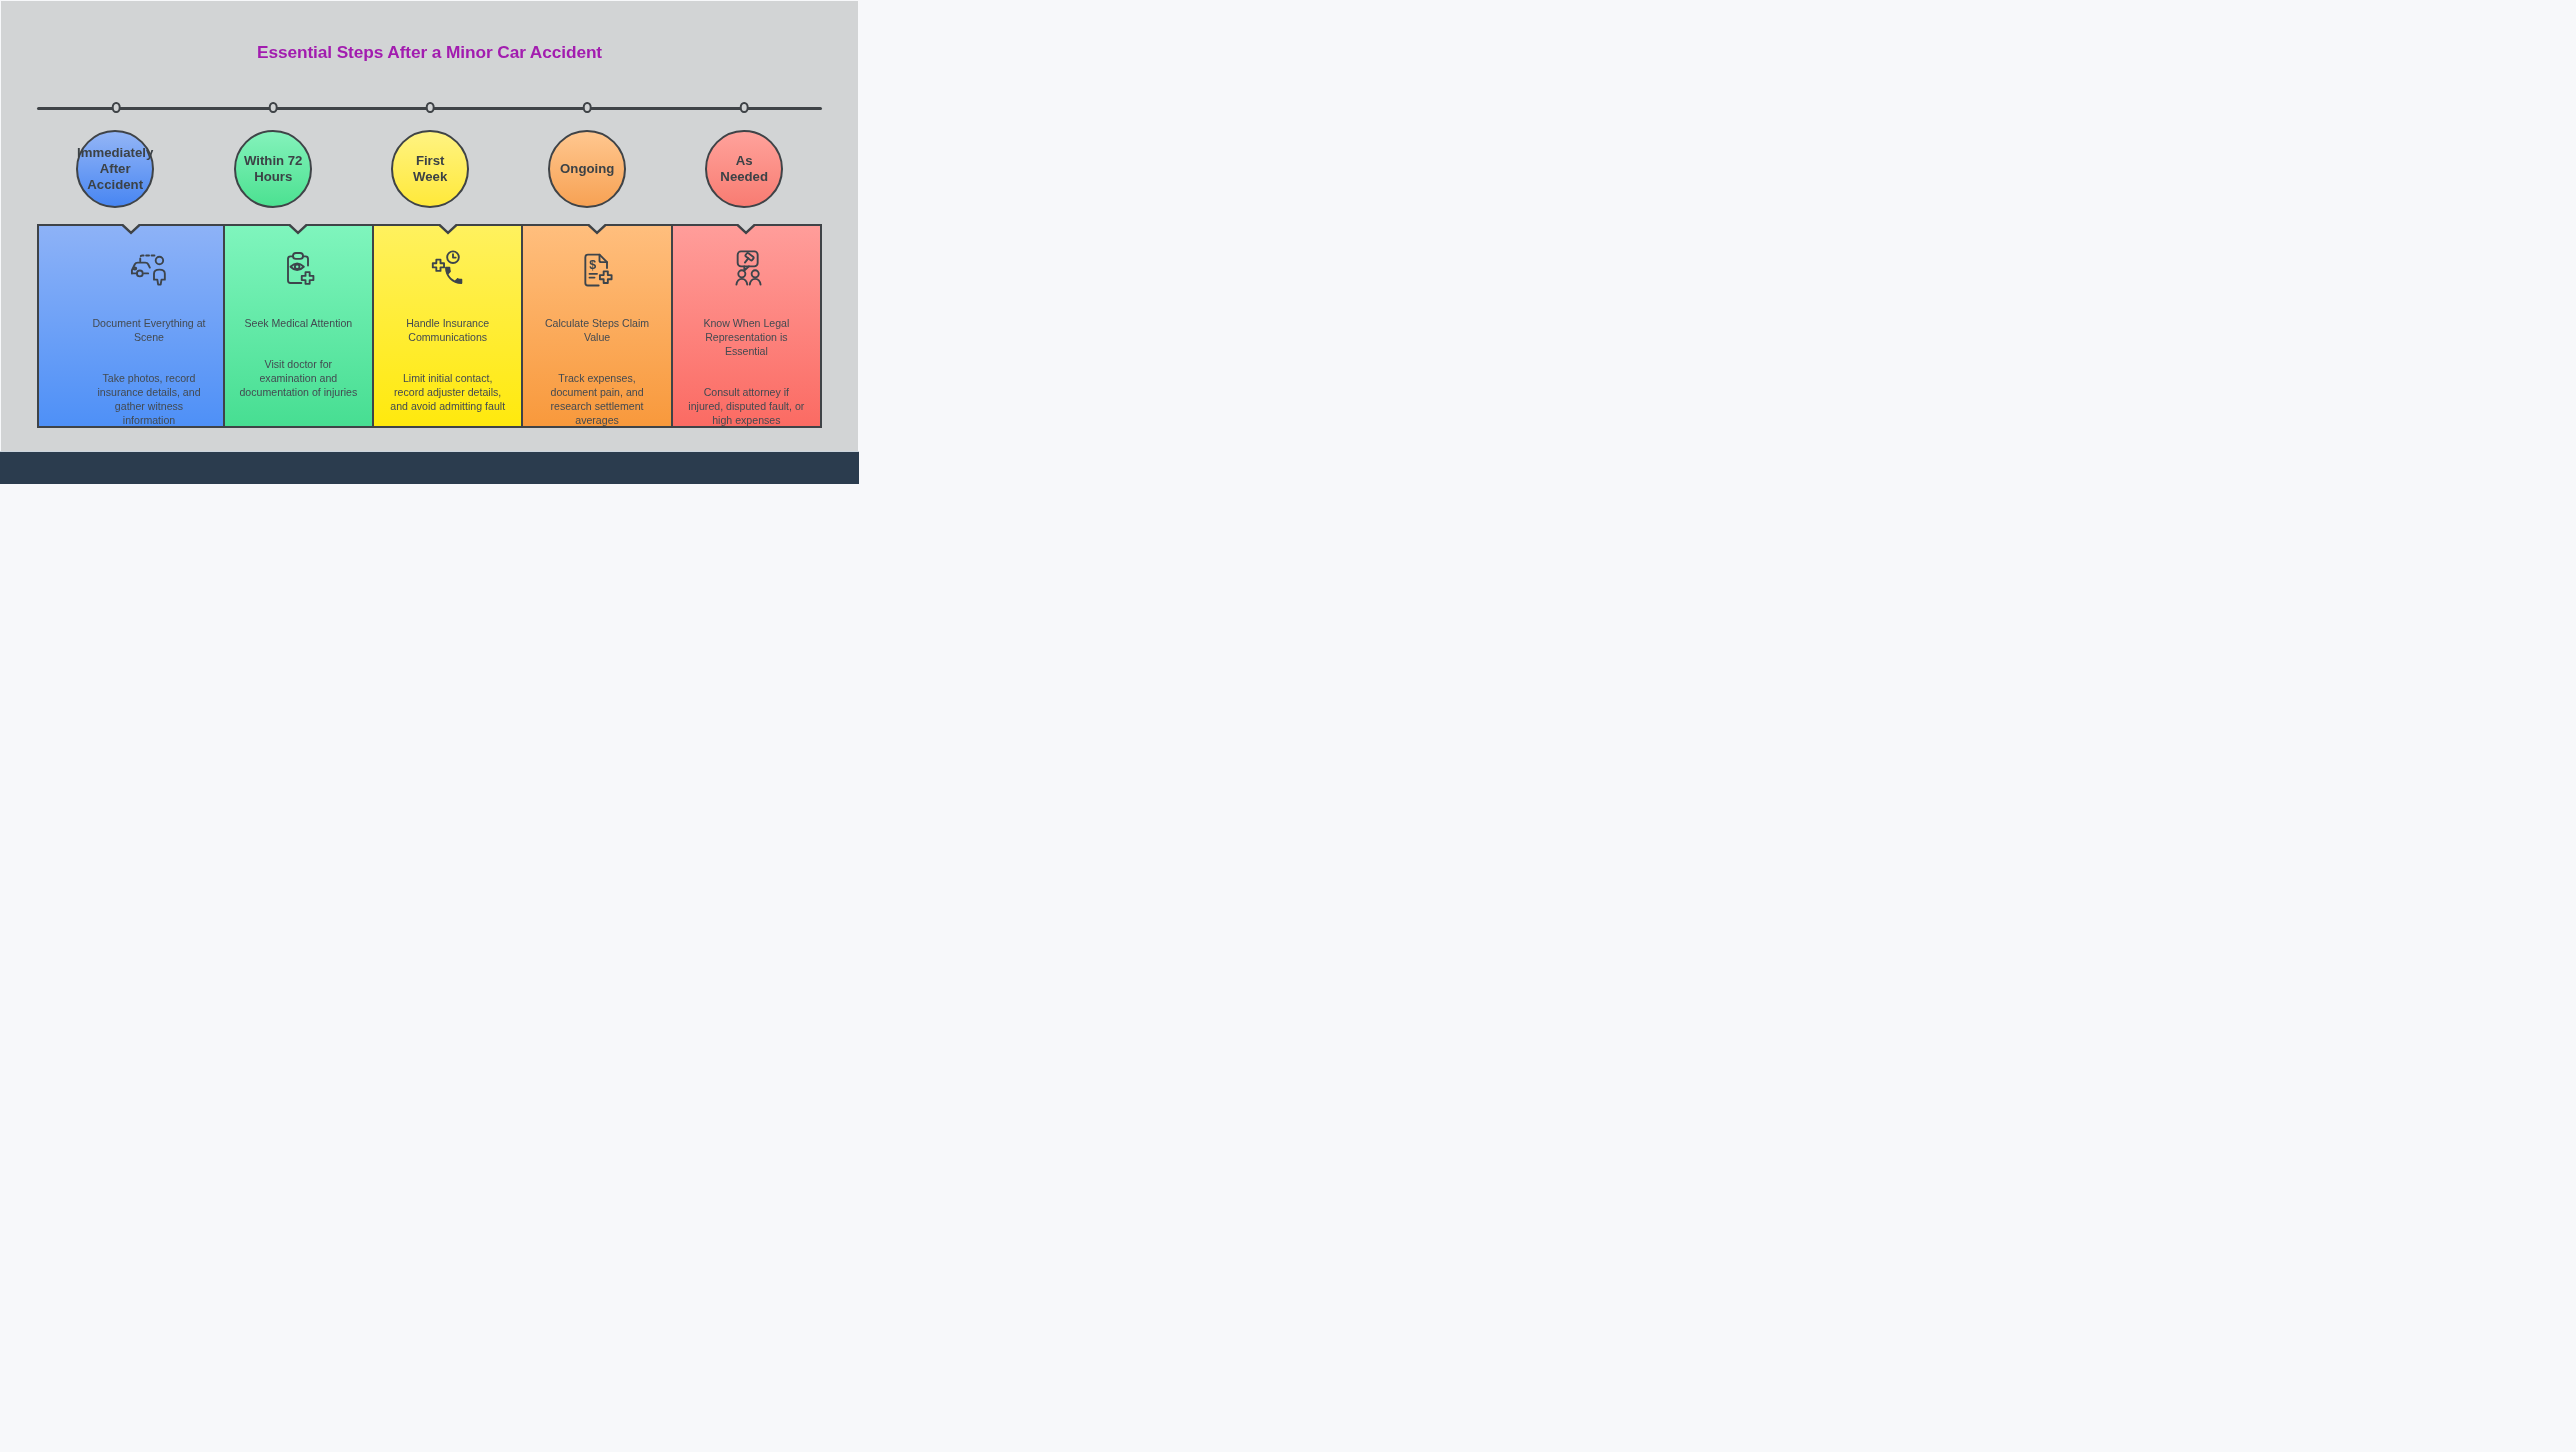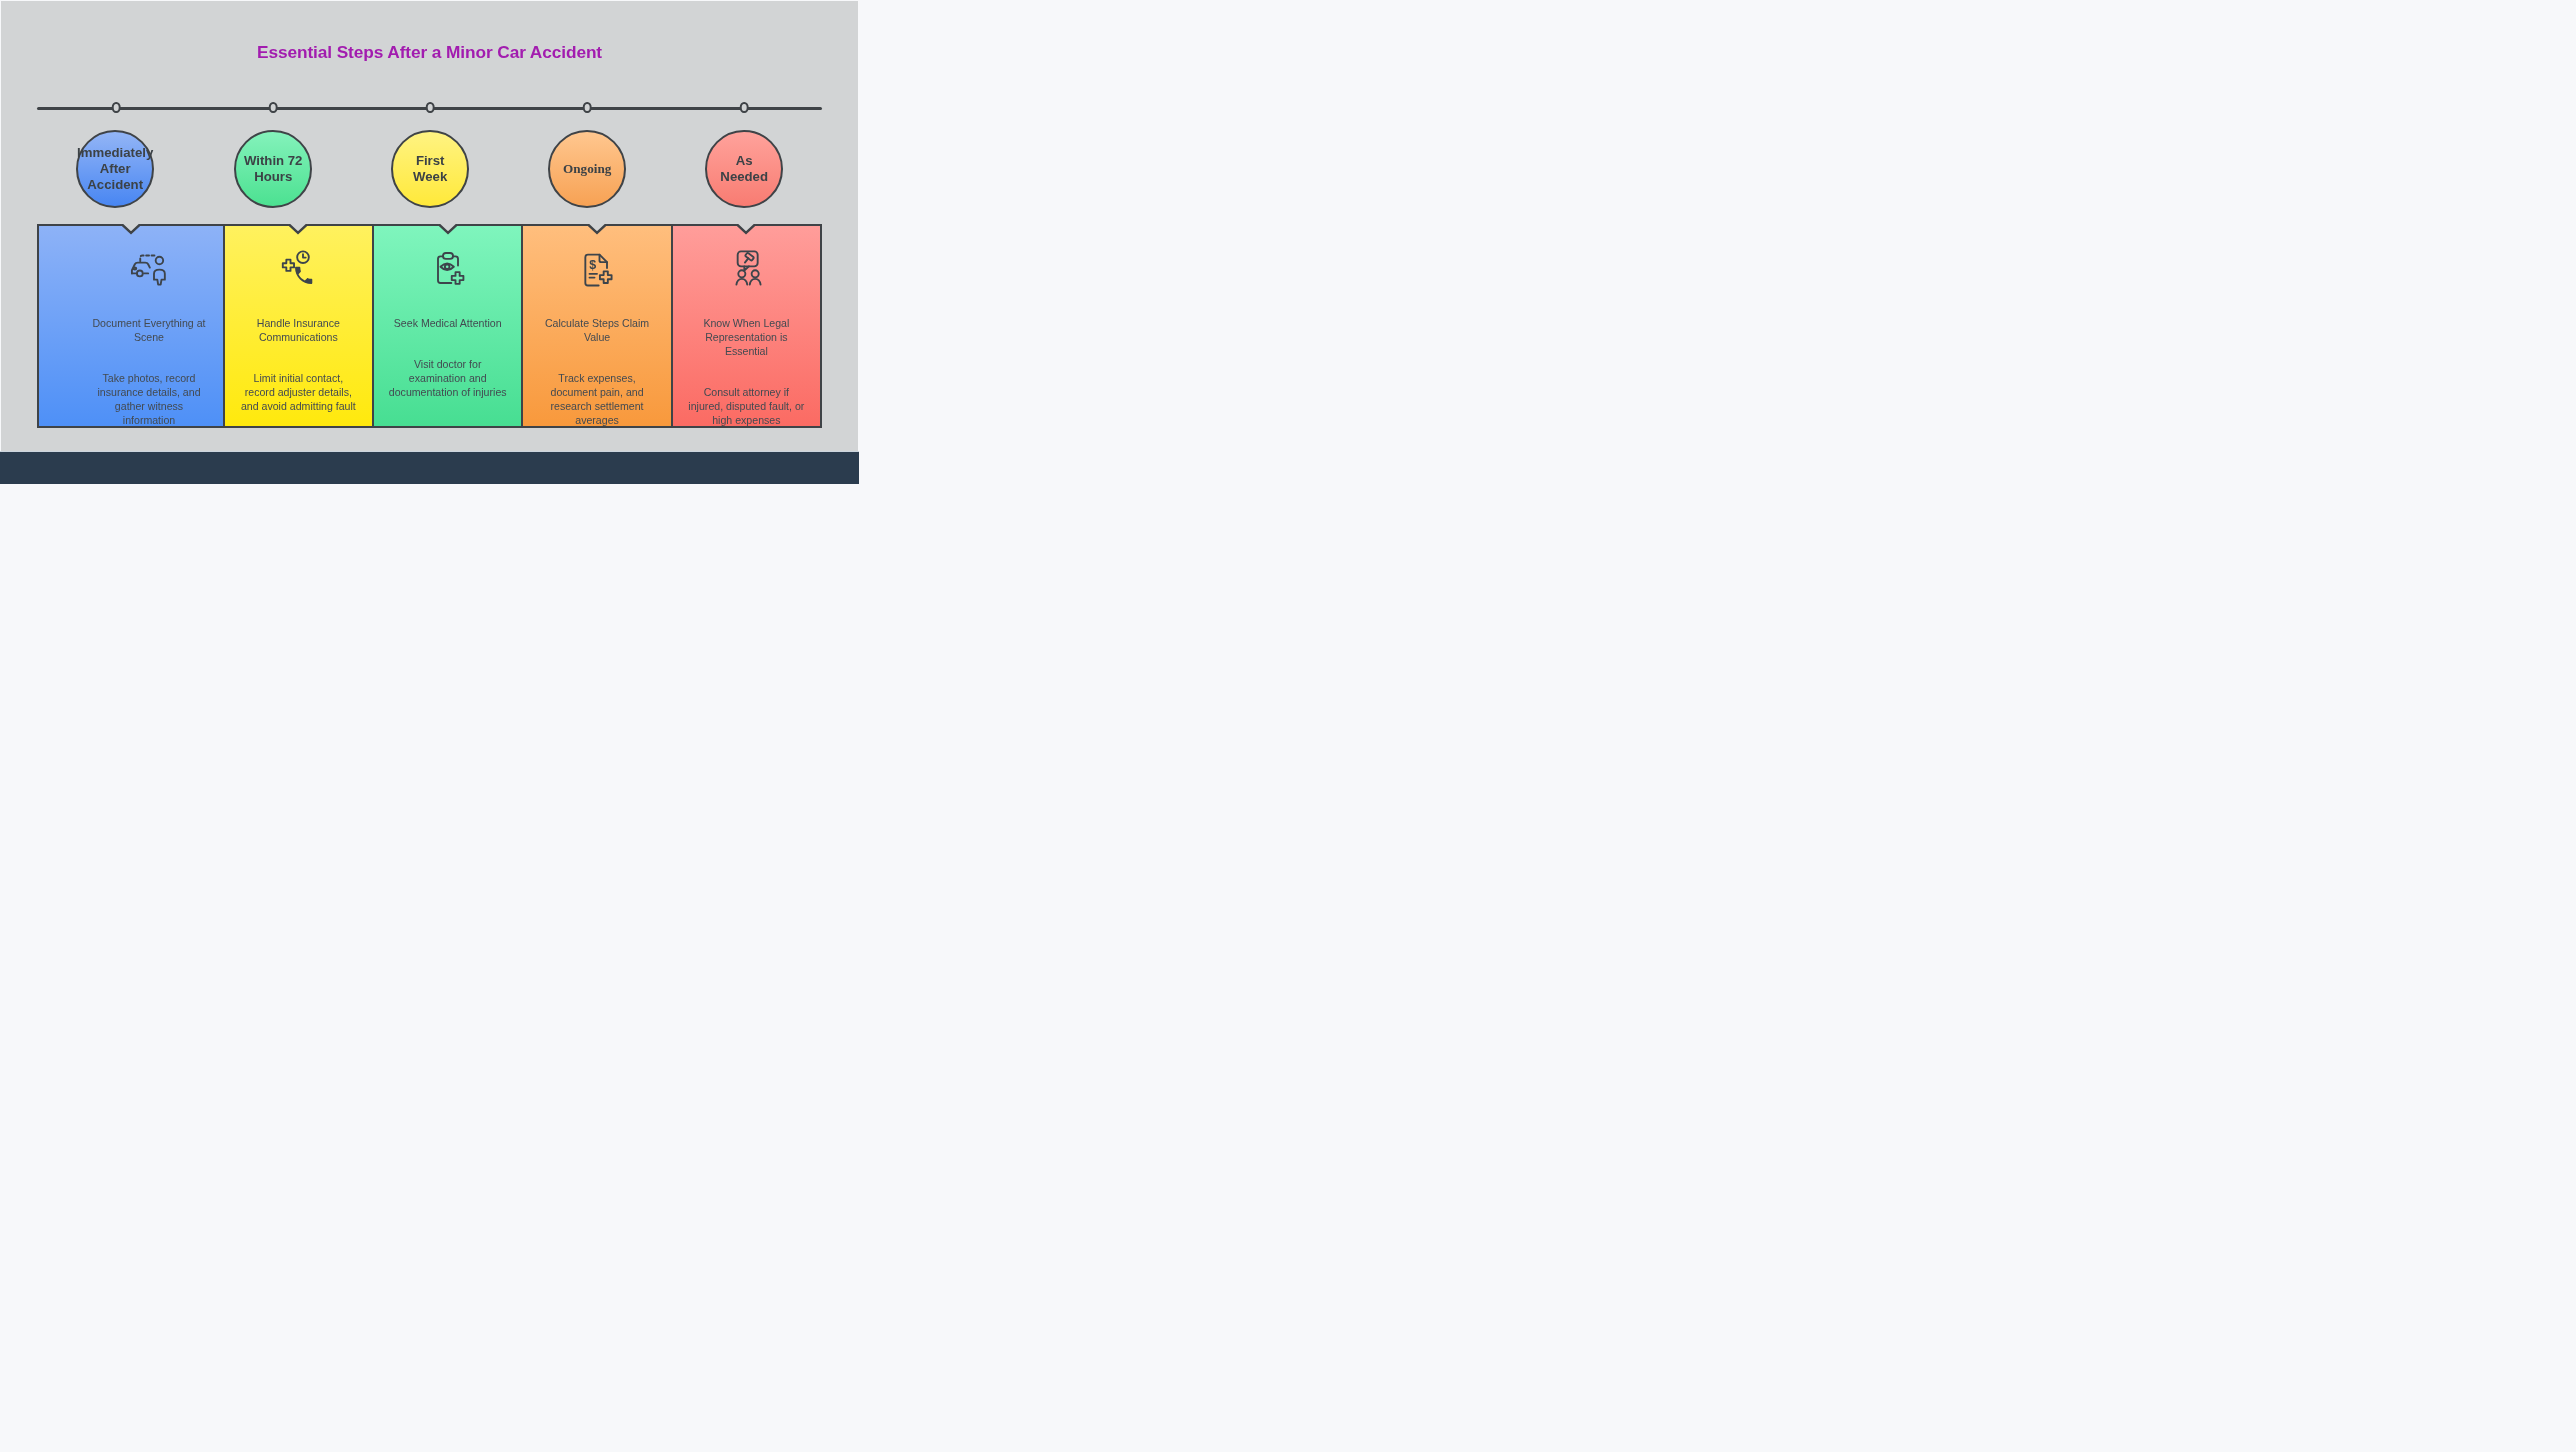--- a/index.html
+++ b/index.html
@@ -29,21 +29,21 @@
          font-size:10.6px;line-height:1.33;color:#434a51;}
   .heading{margin:0 0 12.7px 0;}
   .body{margin:0;}
   
   .c1.circle{background:linear-gradient(180deg,#93b5f6,#4886f2);align-items:center;}
   .c1.card  {background:linear-gradient(180deg,#8db2f7,#4e90f7);padding-left:36px;}
   .c2.circle{background:linear-gradient(180deg,#84f2bb,#4ce191);}
   .c2.card  {background:linear-gradient(180deg,#7ff5bd,#47de92);}
   .c3.circle{background:linear-gradient(180deg,#fff382,#ffe93a);}
   .c3.card  {background:linear-gradient(180deg,#fff15e,#ffe90d);}
-  .c4.circle{background:linear-gradient(180deg,#ffc78f,#f7a254);font-family:Liberation Serif, serif;}
+  .c4.circle{background:linear-gradient(180deg,#ffc78f,#f7a254);}
   .c4.card  {background:linear-gradient(180deg,#ffbe7d,#f8993c);}
   .c5.circle{background:linear-gradient(180deg,#ffa29b,#f87c72);}
   .c5.card  {background:linear-gradient(180deg,#ff9d9a,#fb6b63);}
   .footer{position:absolute;left:0;right:0;bottom:0;height:33px;background:#2b3c4e;
           border-top:1.2px solid #ccd5de;box-sizing:border-box;}
 </style>
 </head>
 <body>
 
 <div class="page">
@@ -100,62 +100,62 @@
         <div class="ctext">
           <p class="heading">Document Everything at
 Scene</p>
           <p class="body">Take photos, record
 insurance details, and
 gather witness
 information</p>
         </div>
       </div>
 
-      <div class="card c3">
-        <svg class="notch" width="19" height="11.5" viewBox="0 0 33 20">
-          <path d="M0 0 H33 L16.5 15.5 Z" fill="#d2d4d5"></path>
-          <path d="M0 0 L16.5 15.5 L33 0" fill="none" stroke="#3f4347" stroke-width="4.2"></path>
-        </svg>
-        <svg class="icon" viewBox="0 0 96 96">
-          <g class="iline">
-            <circle cx="60" cy="22" r="14"></circle>
-            <path d="M60 15 v8 h6.5"></path>
-            <path d="M20 28 h10 v8.5 h8.5 v10 h-8.5 v8.5 h-10 v-8.5 h-8.5 v-10 h8.5 z"></path>
-          </g>
-          <path class="ifill" transform="translate(34 38) scale(2.3)" d="M6.62 10.79c1.44 2.83 3.76 5.14 6.59 6.59l2.2-2.2c.27-.27.67-.36 1.02-.24 1.12.37 2.33.57 3.57.57.55 0 1 .45 1 1V20c0 .55-.45 1-1 1-9.39 0-17-7.61-17-17 0-.55.45-1 1-1h3.5c.55 0 1 .45 1 1 0 1.25.2 2.45.57 3.57.11.35.03.74-.25 1.02l-2.2 2.2z"></path>
-        </svg>
-        <div class="ctext">
-          <p class="heading">Handle Insurance
-Communications</p>
-          <p class="body">Limit initial contact,
-record adjuster details,
-and avoid admitting fault</p>
-        </div>
-      </div>
-
       <div class="card c2">
         <svg class="notch" width="19" height="11.5" viewBox="0 0 33 20">
           <path d="M0 0 H33 L16.5 15.5 Z" fill="#d2d4d5"></path>
           <path d="M0 0 L16.5 15.5 L33 0" fill="none" stroke="#3f4347" stroke-width="4.2"></path>
         </svg>
         <svg class="icon" viewBox="0 0 96 96">
           <g class="iline">
             <path d="M60 20 h6 q6 0 6 6 v16"></path>
             <path d="M36 20 h-6 q-6 0 -6 6 v52 q0 6 6 6 h26"></path>
             <rect x="36" y="12" width="24" height="14" rx="7"></rect>
             <path d="M30 45 q16 -16 32 0 q-16 16 -32 0 z"></path>
             <circle cx="46" cy="45" r="5.5"></circle>
             <path d="M66 58 h10 v9 h9 v10 h-9 v9 h-10 v-9 h-9 v-10 h9 z"></path>
           </g>
         </svg>
         <div class="ctext">
           <p class="heading">Seek Medical Attention</p>
           <p class="body">Visit doctor for
 examination and
 documentation of injuries</p>
+        </div>
+      </div>
+
+      <div class="card c3">
+        <svg class="notch" width="19" height="11.5" viewBox="0 0 33 20">
+          <path d="M0 0 H33 L16.5 15.5 Z" fill="#d2d4d5"></path>
+          <path d="M0 0 L16.5 15.5 L33 0" fill="none" stroke="#3f4347" stroke-width="4.2"></path>
+        </svg>
+        <svg class="icon" viewBox="0 0 96 96">
+          <g class="iline">
+            <circle cx="60" cy="22" r="14"></circle>
+            <path d="M60 15 v8 h6.5"></path>
+            <path d="M20 28 h10 v8.5 h8.5 v10 h-8.5 v8.5 h-10 v-8.5 h-8.5 v-10 h8.5 z"></path>
+          </g>
+          <path class="ifill" transform="translate(34 38) scale(2.3)" d="M6.62 10.79c1.44 2.83 3.76 5.14 6.59 6.59l2.2-2.2c.27-.27.67-.36 1.02-.24 1.12.37 2.33.57 3.57.57.55 0 1 .45 1 1V20c0 .55-.45 1-1 1-9.39 0-17-7.61-17-17 0-.55.45-1 1-1h3.5c.55 0 1 .45 1 1 0 1.25.2 2.45.57 3.57.11.35.03.74-.25 1.02l-2.2 2.2z"></path>
+        </svg>
+        <div class="ctext">
+          <p class="heading">Handle Insurance
+Communications</p>
+          <p class="body">Limit initial contact,
+record adjuster details,
+and avoid admitting fault</p>
         </div>
       </div>
 
       <div class="card c4">
         <svg class="notch" width="19" height="11.5" viewBox="0 0 33 20">
           <path d="M0 0 H33 L16.5 15.5 Z" fill="#d2d4d5"></path>
           <path d="M0 0 L16.5 15.5 L33 0" fill="none" stroke="#3f4347" stroke-width="4.2"></path>
         </svg>
         <svg class="icon" viewBox="0 0 96 96">
           <g class="iline">

